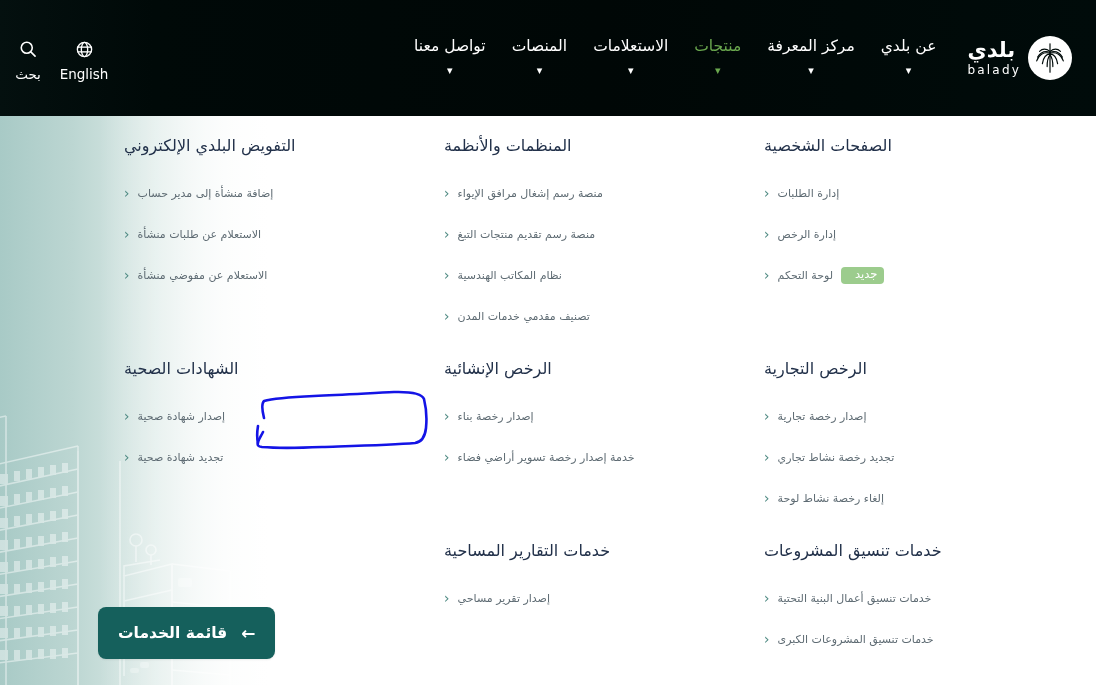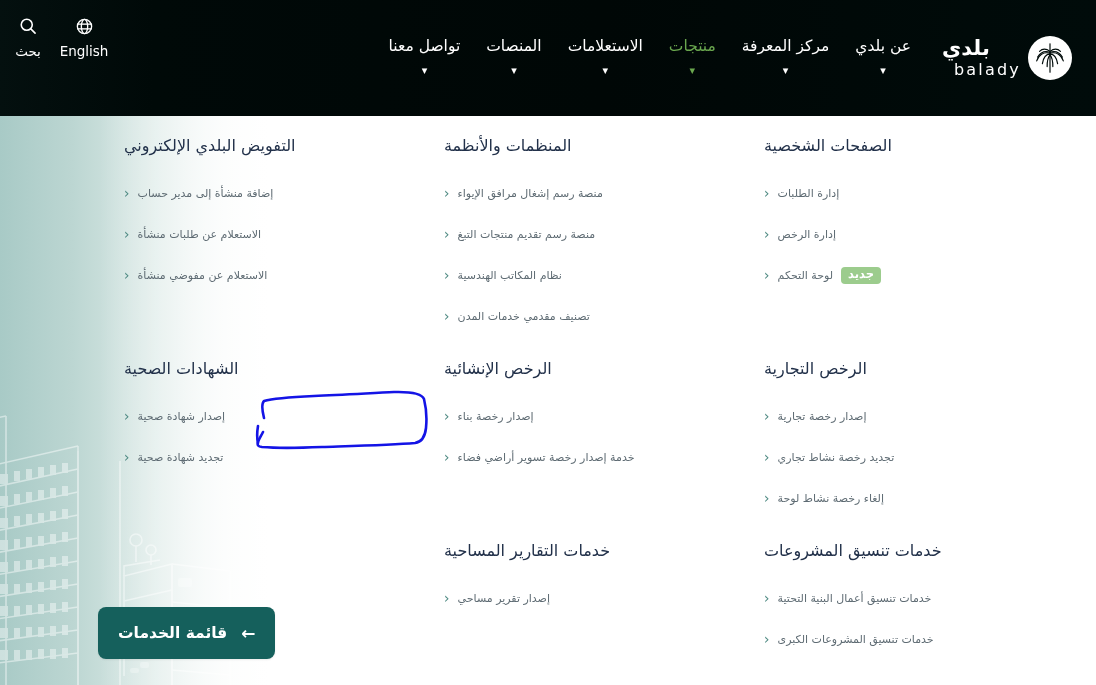--- a/index.html
+++ b/index.html
@@ -52,21 +52,21 @@
     width: 44px; height: 44px;
     border-radius: 50%;
     background: #ffffff;
     display: flex;
     align-items: center;
     justify-content: center;
     flex: none;
   }
   .brand-text { display: flex; flex-direction: column; align-items: flex-end; line-height: 1; }
   .brand-ar { color: #ffffff; font-size: 21px; font-weight: 700; letter-spacing: .5px; }
-  .brand-en { color: #ffffff; font-size: 16px; letter-spacing: 2.2px; margin-top: 3px; margin-left: 12px; }
+  .brand-en { color: #ffffff; font-size: 12px; letter-spacing: 2.2px; margin-top: 3px; }
 
   .nav-items { display: flex; direction: rtl; align-items: flex-start; margin-top: 38px; }
 
   .nav-item {
     position: relative;
     padding: 0 13px;
     display: flex;
     flex-direction: column;
     align-items: center;
     cursor: pointer;
@@ -82,21 +82,21 @@
   .nav-item.active .chev { color: #6aa84f; }
   .chev {
     margin-top: 10px;
     color: #ffffff;
     font-size: 11px;
     line-height: 1;
   }
 
   .nav-left {
     position: absolute;
-    top: 15px; left: 0;
+    top: 38px; left: 0;
     display: flex;
     direction: ltr;
     align-items: flex-start;
   }
   .util {
     display: flex;
     flex-direction: column;
     align-items: center;
     cursor: pointer;
     width: 56px;
@@ -173,23 +173,23 @@
   .link-text {
     color: #5e6b73;
     font-size: 11px;
     white-space: nowrap;
     direction: rtl;
   }
   .badge {
     background: #9ccc8d;
     color: #ffffff;
     font-size: 11.5px;
-    font-weight: 700;
+    font-weight: 400;
     border-radius: 4px;
-    padding: 2px 7px 3px 7px;
+    padding: 2px 7px 3px 14px;
     line-height: 1;
     margin-right: 4px;
   }
 
   
   .g-row-0 { top: 20px; }
   .g-row-1 { top: 243px; }
   .g-row-2 { top: 425px; }
 
   

